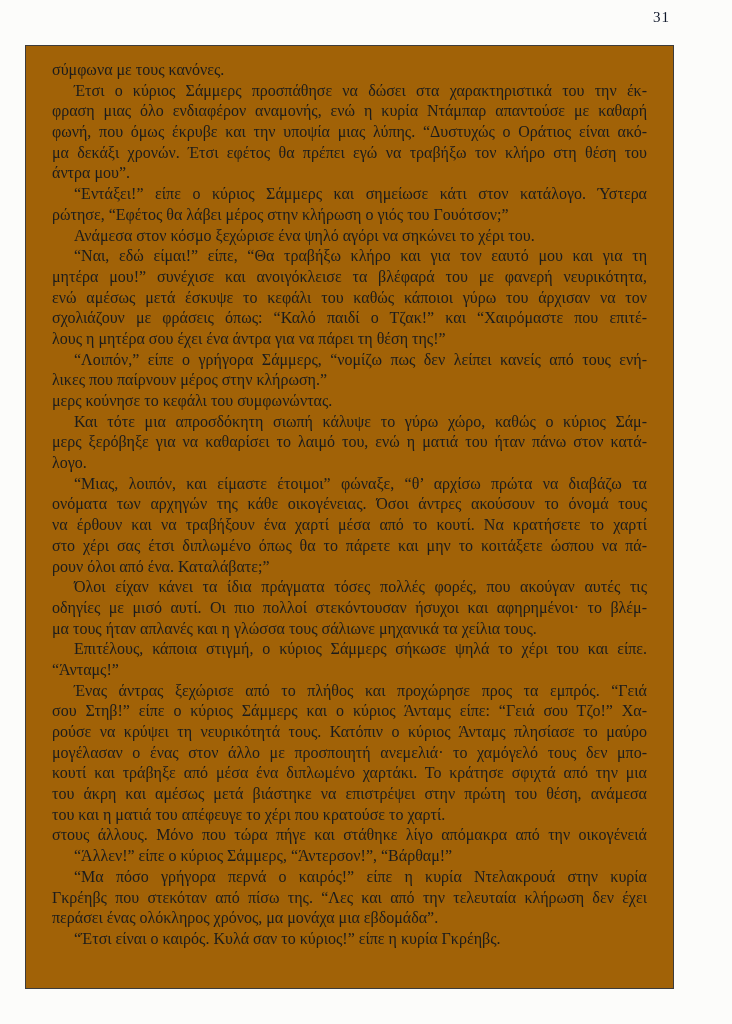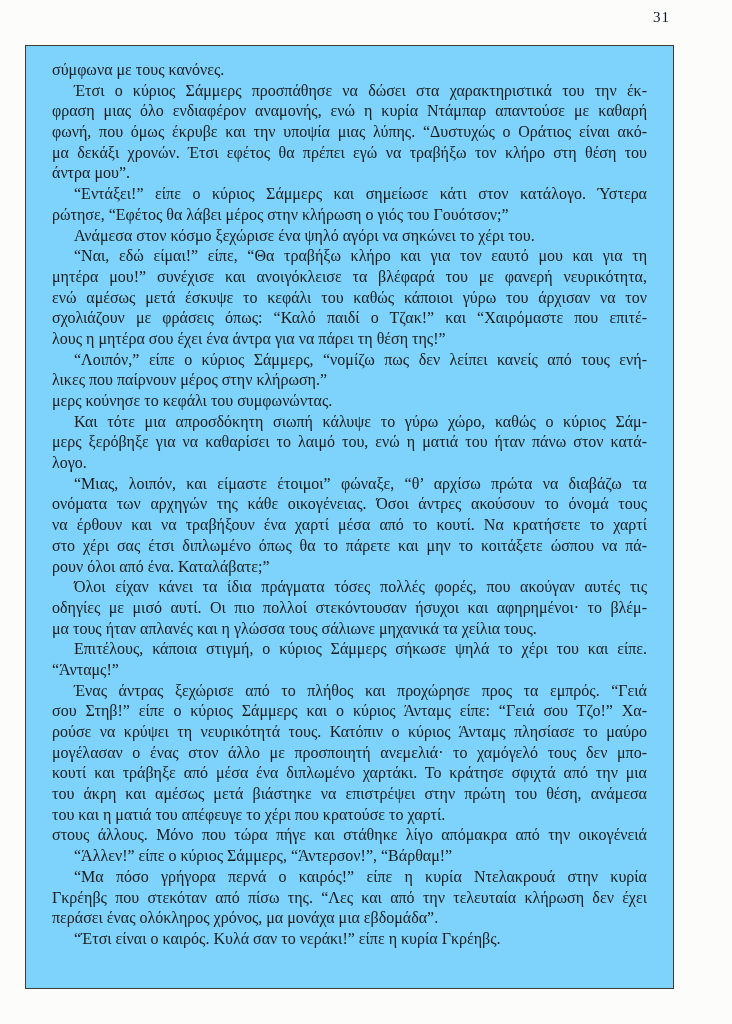--- a/index.html
+++ b/index.html
@@ -23,21 +23,21 @@
     letter-spacing: 1px;
     color: #0f172a;
   }
   .frame {
     position: absolute;
     left: 25px;
     top: 45px;
     width: 649px;
     height: 944px;
     border: 1px solid #3c3c3c;
-    background: #7dd3fc;
+    background: #a16207;
     box-sizing: border-box;
   }
   .body-text {
     padding: 14px 26px 0 26px;
     font-size: 16px;
     line-height: 20.7px;
     color: #1c1c1c;
   }
   .line {
     text-align: justify;
@@ -67,21 +67,21 @@
       <div class="line">μα δεκάξι χρονών. Έτσι εφέτος θα πρέπει εγώ να τραβήξω τον κλήρο στη θέση του</div>
       <div class="line last">άντρα μου”.</div>
       <div class="line indent">“Εντάξει!” είπε ο κύριος Σάμμερς και σημείωσε κάτι στον κατάλογο. Ύστερα</div>
       <div class="line last">ρώτησε, “Εφέτος θα λάβει μέρος στην κλήρωση ο γιός του Γουότσον;”</div>
       <div class="line last indent">Ανάμεσα στον κόσμο ξεχώρισε ένα ψηλό αγόρι να σηκώνει το χέρι του.</div>
       <div class="line indent">“Ναι, εδώ είμαι!” είπε, “Θα τραβήξω κλήρο και για τον εαυτό μου και για τη</div>
       <div class="line">μητέρα μου!” συνέχισε και ανοιγόκλεισε τα βλέφαρά του με φανερή νευρικότητα,</div>
       <div class="line">ενώ αμέσως μετά έσκυψε το κεφάλι του καθώς κάποιοι γύρω του άρχισαν να τον</div>
       <div class="line">σχολιάζουν με φράσεις όπως: “Καλό παιδί ο Τζακ!” και “Χαιρόμαστε που επιτέ-</div>
       <div class="line last">λους η μητέρα σου έχει ένα άντρα για να πάρει τη θέση της!”</div>
-      <div class="line indent">“Λοιπόν,” είπε ο κύριος Σάμμερς, “νομίζω πως δεν λείπει κανείς από τους ενή-</div>
+      <div class="line indent">“Λοιπόν,” είπε ο γρήγορα Σάμμερς, “νομίζω πως δεν λείπει κανείς από τους ενή-</div>
       <div class="line last">λικες που παίρνουν μέρος στην κλήρωση.”</div>
       <div class="line last">μερς κούνησε το κεφάλι του συμφωνώντας.</div>
       <div class="line indent">Και τότε μια απροσδόκητη σιωπή κάλυψε το γύρω χώρο, καθώς ο κύριος Σάμ-</div>
       <div class="line">μερς ξερόβηξε για να καθαρίσει το λαιμό του, ενώ η ματιά του ήταν πάνω στον κατά-</div>
       <div class="line last">λογο.</div>
       <div class="line indent">“Μιας, λοιπόν, και είμαστε έτοιμοι” φώναξε, “θ’ αρχίσω πρώτα να διαβάζω τα</div>
       <div class="line">ονόματα των αρχηγών της κάθε οικογένειας. Όσοι άντρες ακούσουν το όνομά τους</div>
       <div class="line">να έρθουν και να τραβήξουν ένα χαρτί μέσα από το κουτί. Να κρατήσετε το χαρτί</div>
       <div class="line">στο χέρι σας έτσι διπλωμένο όπως θα το πάρετε και μην το κοιτάξετε ώσπου να πά-</div>
       <div class="line last">ρουν όλοι από ένα. Καταλάβατε;”</div>
@@ -95,15 +95,15 @@
       <div class="line">ρούσε να κρύψει τη νευρικότητά τους. Κατόπιν ο κύριος Άνταμς πλησίασε το μαύρο</div>
       <div class="line">μογέλασαν ο ένας στον άλλο με προσποιητή ανεμελιά· το χαμόγελό τους δεν μπο-</div>
       <div class="line">κουτί και τράβηξε από μέσα ένα διπλωμένο χαρτάκι. Το κράτησε σφιχτά από την μια</div>
       <div class="line">του άκρη και αμέσως μετά βιάστηκε να επιστρέψει στην πρώτη του θέση, ανάμεσα</div>
       <div class="line last">του και η ματιά του απέφευγε το χέρι που κρατούσε το χαρτί.</div>
       <div class="line">στους άλλους. Μόνο που τώρα πήγε και στάθηκε λίγο απόμακρα από την οικογένειά</div>
       <div class="line last indent">“Άλλεν!” είπε ο κύριος Σάμμερς, “Άντερσον!”, “Βάρθαμ!”</div>
       <div class="line indent">“Μα πόσο γρήγορα περνά ο καιρός!” είπε η κυρία Ντελακρουά στην κυρία</div>
       <div class="line">Γκρέηβς που στεκόταν από πίσω της. “Λες και από την τελευταία κλήρωση δεν έχει</div>
       <div class="line last">περάσει ένας ολόκληρος χρόνος, μα μονάχα μια εβδομάδα”.</div>
-      <div class="line last indent">“Έτσι είναι ο καιρός. Κυλά σαν το νεράκι!” είπε η κυρία Γκρέηβς.</div>
+      <div class="line last indent">“Έτσι είναι ο καιρός. Κυλά σαν το κύριος!” είπε η κυρία Γκρέηβς.</div>
     </div>
 </div>
 
 </body></html>

